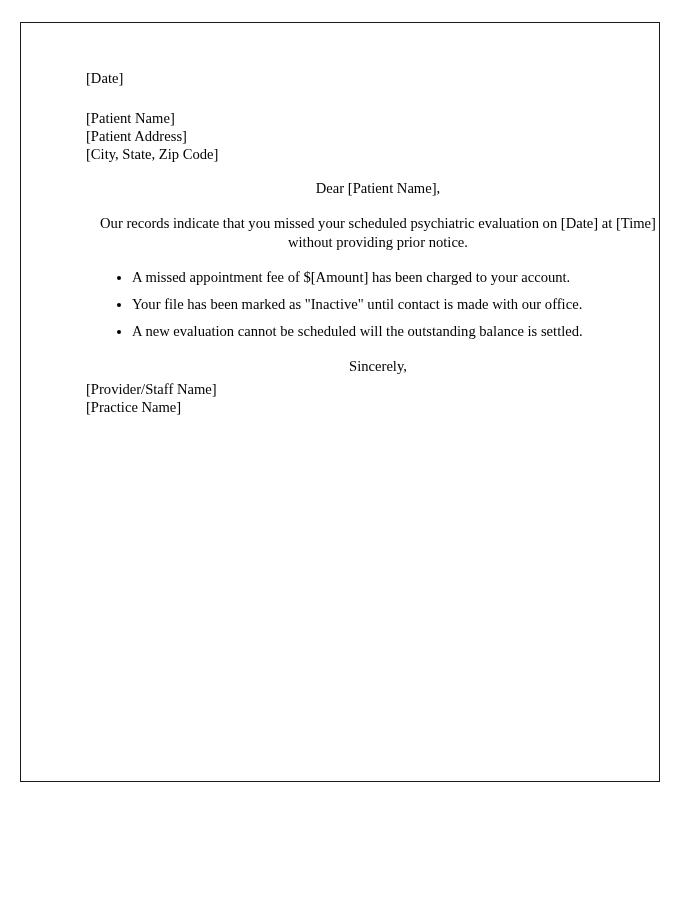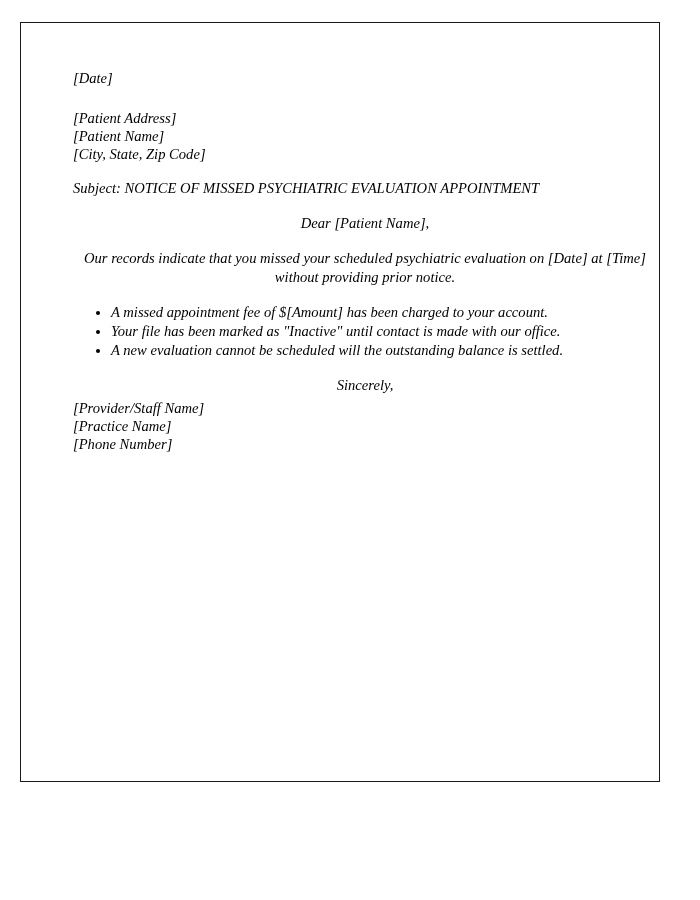--- a/index.html
+++ b/index.html
@@ -25,25 +25,24 @@
     left: 20px;
     top: 22px;
     width: 640px;
     height: 760px;
     border: 1px solid #1a1a1a;
     box-sizing: border-box;
     background: #ffffff;
   }
   .letter-body {
     position: absolute;
-    left: 52px;
+    left: 65px;
     top: 46px;
     width: 584px;
     box-sizing: border-box;
-    font-style: italic;
   }
   .line {
     font-size: 14.6px;
     line-height: 18px;
     white-space: pre-wrap;
   }
   .block {
     margin-bottom: 16px;
   }
   .para {
@@ -58,64 +57,62 @@
     margin-bottom: 16px;
   }
   ul.consequences {
     margin: 0 0 16px 0;
     padding-left: 38px;
     list-style-type: disc;
   }
   ul.consequences li {
     font-size: 14.6px;
     line-height: 19px;
-    margin: 0;
+    margin: 8px;
     padding: 0;
   }
   .spacer-sm { height: 6px; }
   .addr-block .line { line-height: 18px; }
   .signoff { margin-bottom: 4px; }
 </style>
 </head>
 <body>
 
 <div class="page">
   <div class="letter-border">
     <div class="letter-body">
 
       <div class="block">
         <div class="line">[Date]</div>
       </div>
 
       <div class="spacer-sm"></div>
 
       <div class="block addr-block">
+        <div class="line">[Patient Name]</div>
         <div class="line">[Patient Address]</div>
-        <div class="line">[Patient Name]</div>
         <div class="line">[City, State, Zip Code]</div>
       </div>
 
-      <div class="subject">Subject: NOTICE OF MISSED PSYCHIATRIC EVALUATION APPOINTMENT</div>
 
       <div class="para">Dear [Patient Name],</div>
 
       <div class="para">Our records indicate that you missed your scheduled psychiatric evaluation on [Date] at [Time] without providing prior notice.</div>
 
 
       <ul class="consequences">
         <li>A missed appointment fee of $[Amount] has been charged to your account.</li>
         <li>Your file has been marked as "Inactive" until contact is made with our office.</li>
         <li>A new evaluation cannot be scheduled will the outstanding balance is settled.</li>
       </ul>
 
 
 
       <div class="para signoff">Sincerely,</div>
 
       <div class="block addr-block">
         <div class="line">[Provider/Staff Name]</div>
         <div class="line">[Practice Name]</div>
-        <div class="line">[Phone Number]</div>
       </div>
 
     </div>
   </div>
 </div>
 
 </body></html>

